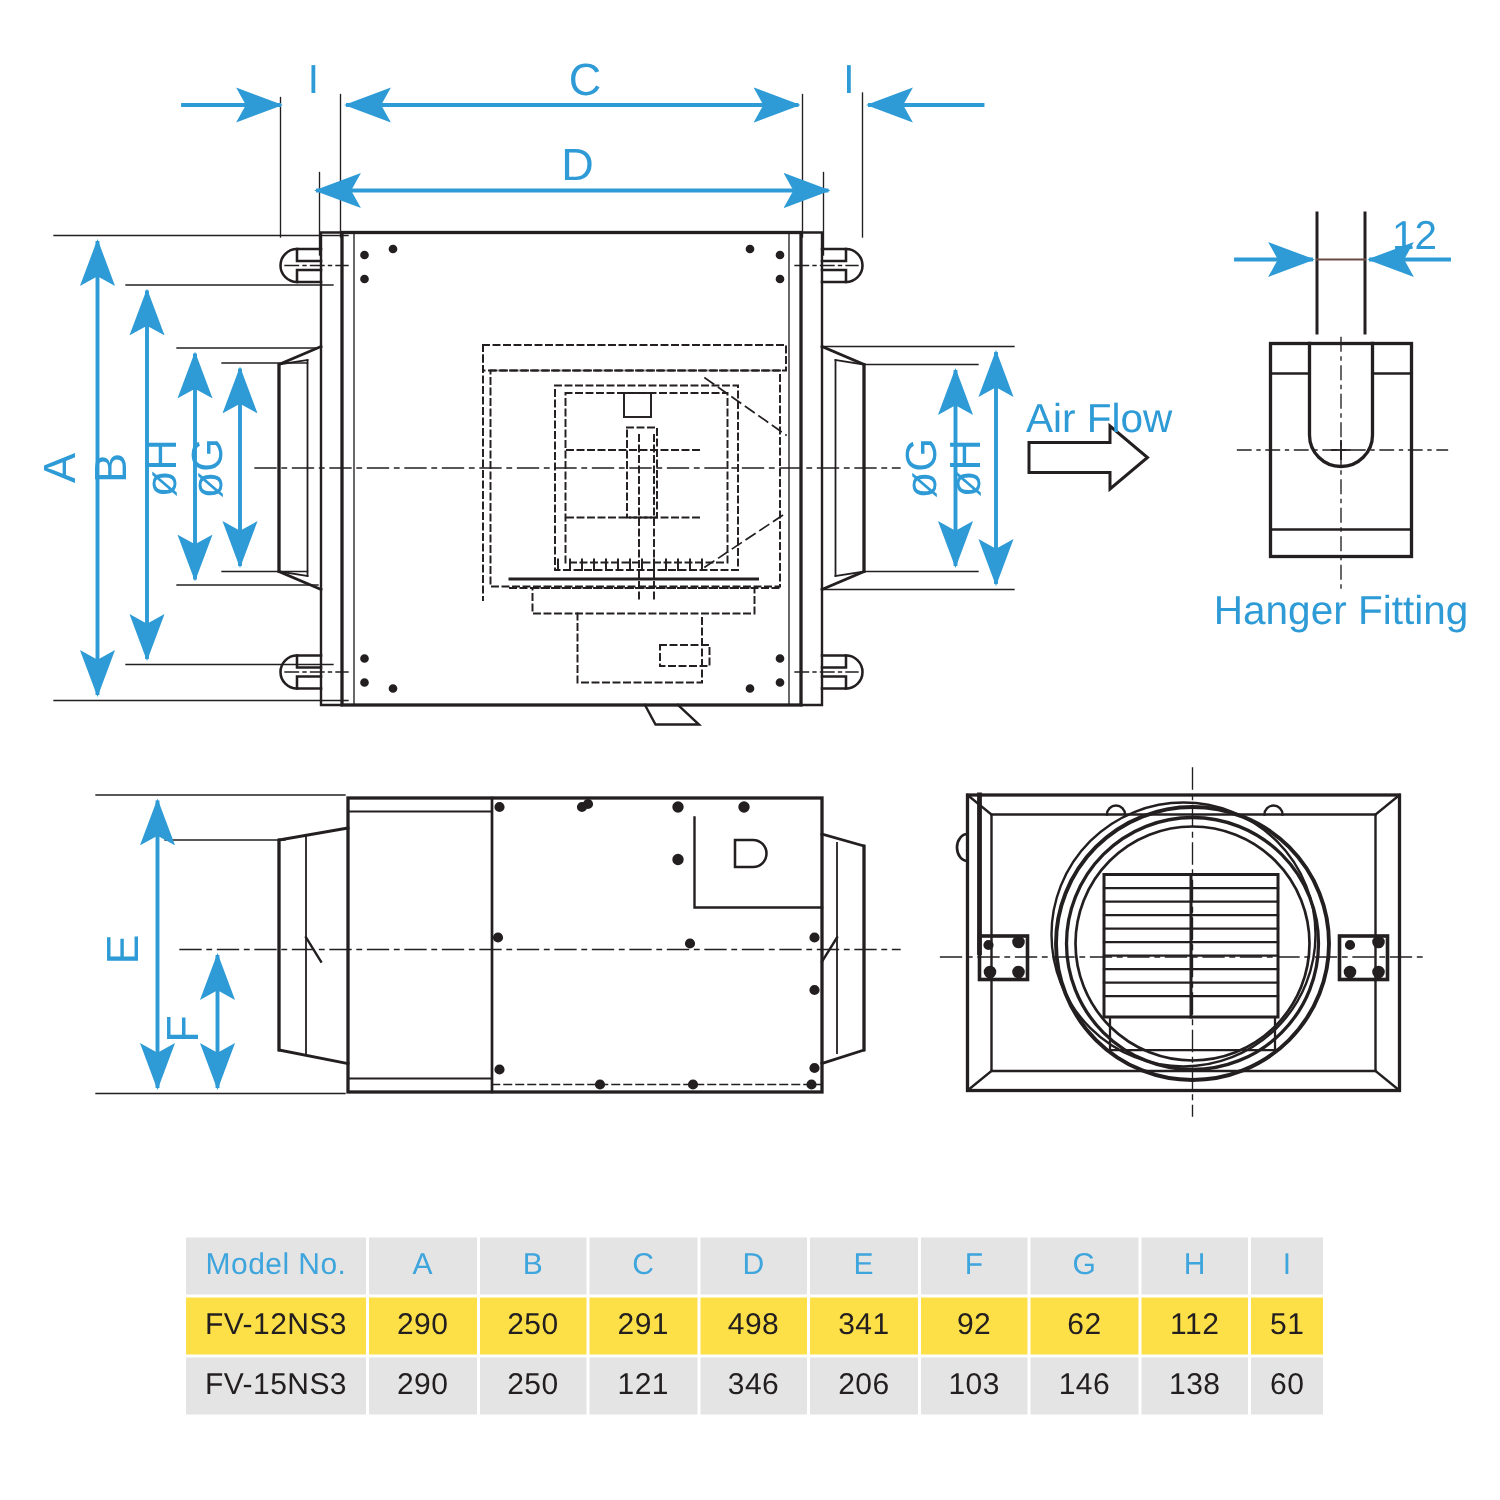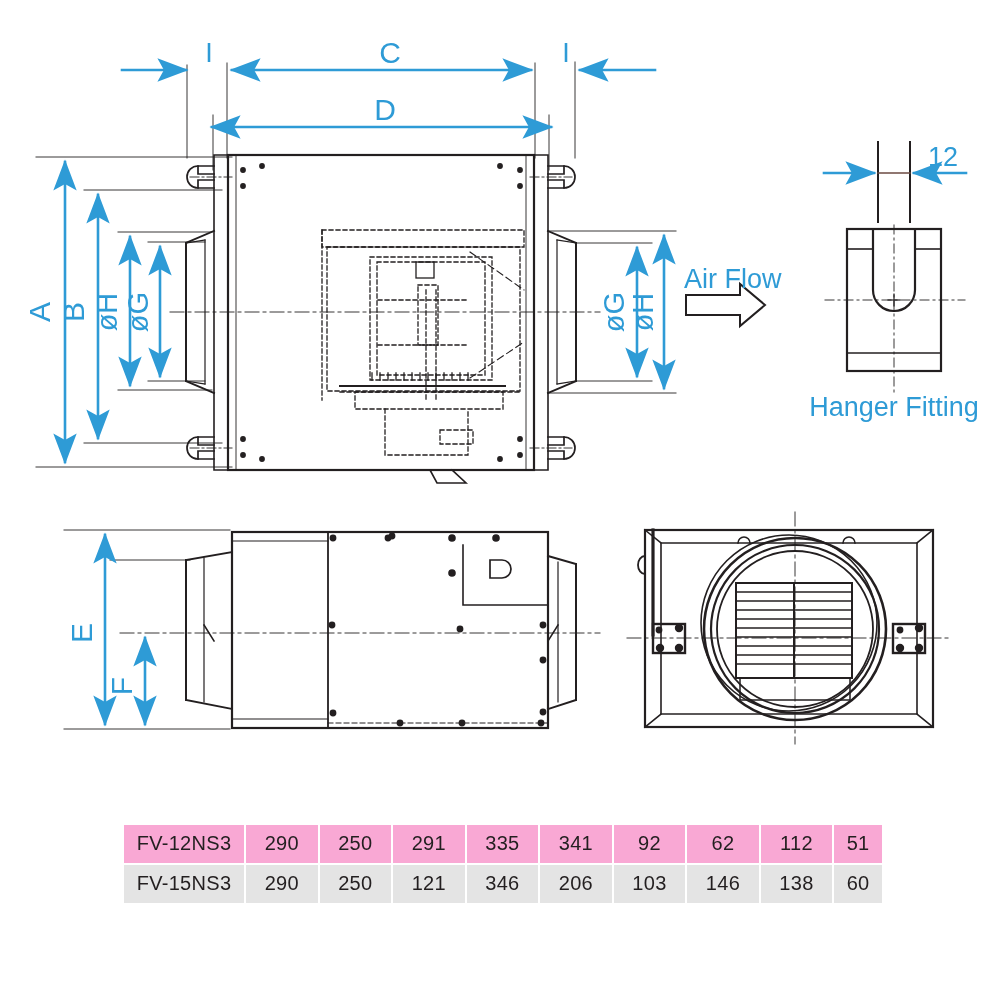--- a/index.html
+++ b/index.html
@@ -5,21 +5,21 @@
   html,body{margin:0;padding:0;background:#ffffff;}
   body{width:1000px;height:1000px;font-family:"Liberation Sans",sans-serif;overflow:hidden;}
   #stage{position:relative;width:1000px;height:1000px;}
   svg.draw{position:absolute;left:0;top:0;width:1000px;height:1000px;}
 
   
   #spec-table{position:absolute;left:122px;top:823px;width:762px;border-collapse:separate;border-spacing:2px;}
   #spec-table td{font-family:"Liberation Sans",sans-serif;font-size:20px;text-align:center;
                  padding:7px 0 8px 0;background:#e4e4e4;color:#231f20;letter-spacing:.3px;}
   #spec-table tr.hdr td{color:#3ea5dd;font-size:20px;}
-  #spec-table tr.hi td{background:#f9a8d4;}
+  #spec-table tr.hi td{background:#fde047;}
   #spec-table td.model{width:120px;}
   .lbl{fill:#2e9bd6;font-family:"Liberation Sans",sans-serif;}
 </style>
 </head>
 <body>
 
 <div id="stage">
 
 <svg class="draw" viewBox="0 0 1000 1000">
   <defs>
@@ -321,26 +321,38 @@
 
   <text class="lbl" x="928" y="166" font-size="27">12</text>
   <text class="lbl" x="894" y="416" font-size="27" text-anchor="middle">Hanger Fitting</text>
 
   <text class="lbl" x="92" y="633" font-size="30" text-anchor="middle" transform="rotate(-90 92 633)">E</text>
   <text class="lbl" x="132" y="686" font-size="30" text-anchor="middle" transform="rotate(-90 132 686)">F</text>
 </svg>
 
 <table id="spec-table">
   <tbody>
+    <tr class="hdr">
+      <td class="model">Model No.</td>
+      <td>A</td>
+      <td>B</td>
+      <td>C</td>
+      <td>D</td>
+      <td>E</td>
+      <td>F</td>
+      <td>G</td>
+      <td>H</td>
+      <td>I</td>
+    </tr>
     <tr class="hi">
       <td class="model">FV-12NS3</td>
       <td>290</td>
       <td>250</td>
       <td>291</td>
-      <td>335</td>
+      <td>498</td>
       <td>341</td>
       <td>92</td>
       <td>62</td>
       <td>112</td>
       <td>51</td>
     </tr>
     <tr>
       <td class="model">FV-15NS3</td>
       <td>290</td>
       <td>250</td>

